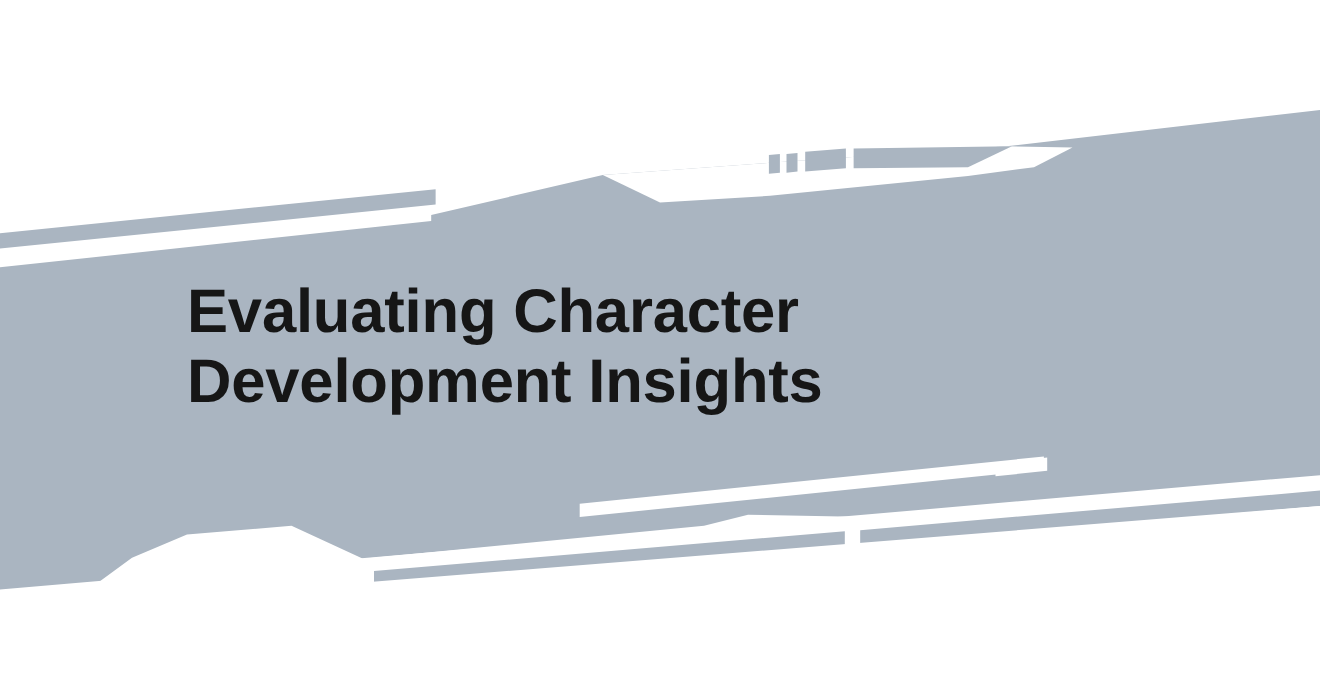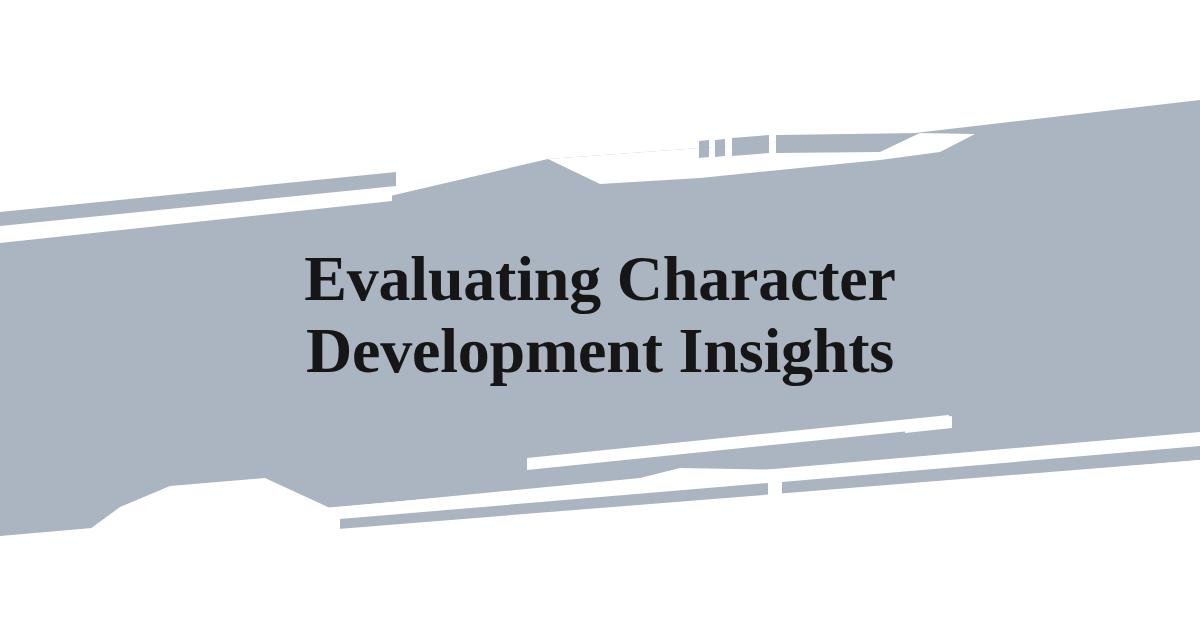--- a/index.html
+++ b/index.html
@@ -35,24 +35,23 @@
     height: 630px;
     display: flex;
     align-items: center;
     justify-content: center;
     pointer-events: none;
   }
   #banner-title {
     width: 860px;
     margin: 0;
     padding: 0;
-    text-align: center;
-    font-family: Liberation Serif, serif;
+    font-family: Liberation Sans, sans-serif;
     font-weight: bold;
-    font-size: 64px;
+    font-size: 56px;
     line-height: 1.12;
     letter-spacing: -0.2px;
     color: #161616;
     white-space: pre-wrap;
   }
 </style>
 </head>
 <body>
 
 <div id="banner">

